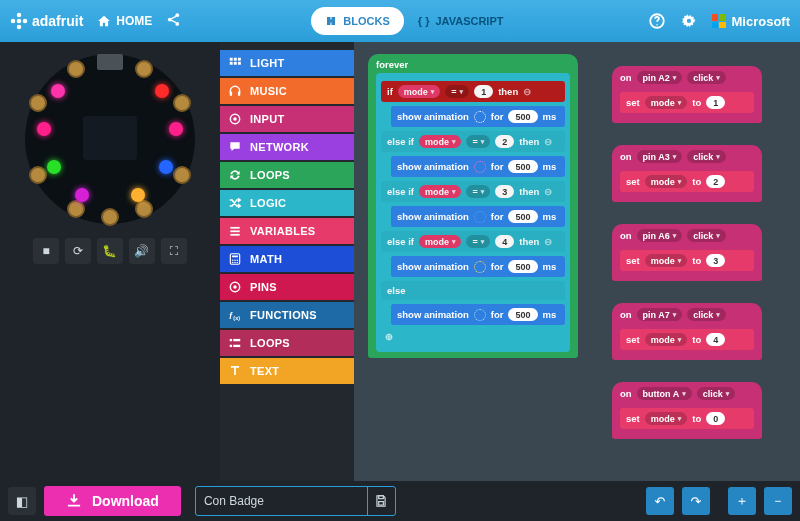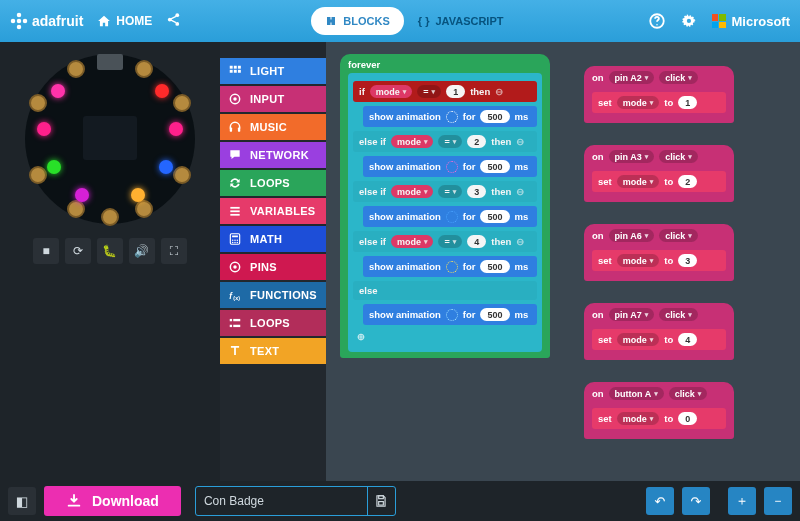--- a/index.html
+++ b/index.html
@@ -20,21 +20,21 @@
   .msgrid span:nth-child(3){background:#00a4ef;} .msgrid span:nth-child(4){background:#ffb900;}
 
   .main { display:flex; height: calc(521px - 42px - 40px); }
   .sim { width:220px; background:#1e2429; display:flex; flex-direction:column; align-items:center; padding-top:12px; }
   .board { width:170px; height:170px; border-radius:50%; background:#0a1014; position:relative; }
   .led { width:14px; height:14px; border-radius:50%; position:absolute; box-shadow:0 0 6px currentColor; }
   .pad { width:18px; height:18px; border-radius:50%; background:#b58a3e; position:absolute; border:2px solid #7a5b27;}
   .simctl { margin-top:14px; display:flex; gap:6px; }
   .simctl button { width:26px; height:26px; background:#2a3036; border:none; color:#cfd8de; border-radius:3px; font-size:12px; cursor:pointer; display:flex; align-items:center; justify-content:center;}
 
-  .toolbox { width:106px; display:flex; flex-direction:column; gap:2px; padding-top:16px; background:#22282e; }
+  .toolbox { width:134px; display:flex; flex-direction:column; gap:2px; padding-top:8px; background:#22282e; }
   .cat { height:26px; display:flex; align-items:center; gap:8px; padding:0 8px; color:#fff; font-size:11px; font-weight:700; letter-spacing:.3px; cursor:pointer; }
   .cat svg { width:14px; height:14px; flex-shrink:0; }
   .adv { background:#161b1f; color:#eceff1; }
 
   .canvas { flex:1; background:#3a4650; position:relative; overflow:hidden; }
   .blk { position:absolute; font-size:9.5px; color:#fff; font-weight:700; }
   .hat { border-radius:10px 10px 3px 3px; padding:5px 8px 6px 8px; }
   .row { display:flex; align-items:center; gap:5px; margin:4px 0; padding:4px 6px; border-radius:3px; }
   .pill { background:#fff; color:#333; border-radius:9px; padding:1.5px 7px; font-size:9px; min-width:14px; text-align:center; display:inline-block;}
   .drop { background:rgba(0,0,0,.18); border-radius:8px; padding:1.5px 6px; font-size:9px; display:inline-flex; align-items:center; gap:3px;}
@@ -149,46 +149,53 @@
         <svg viewBox="0 0 24 24" fill="#fff">
           <rect x="3" y="3" width="5" height="5"></rect>
           <rect x="10" y="3" width="5" height="5"></rect>
           <rect x="17" y="3" width="5" height="5"></rect>
           <rect x="3" y="10" width="5" height="5"></rect>
           <rect x="10" y="10" width="5" height="5"></rect>
           <rect x="17" y="10" width="5" height="5"></rect>
         </svg>
         <span>LIGHT</span>
       </div>
-      <div class="cat" style="background: rgb(199, 48, 117);">
-        <svg viewBox="0 0 24 24" fill="#fff">
-          <circle cx="12" cy="12" r="8" fill="none" stroke="#fff" stroke-width="2.5"></circle>
-          <circle cx="12" cy="12" r="3"></circle>
-        </svg>
-        <span>INPUT</span>
-      </div>
       <div class="cat" style="background: rgb(242, 107, 42);">
         <svg viewBox="0 0 24 24" fill="#fff">
           <path d="M4 14v-2a8 8 0 0116 0v2" fill="none" stroke="#fff" stroke-width="2.5"></path>
           <rect x="3" y="13" width="4" height="7" rx="1"></rect>
           <rect x="17" y="13" width="4" height="7" rx="1"></rect>
         </svg>
         <span>MUSIC</span>
       </div>
+      <div class="cat" style="background: rgb(199, 48, 117);">
+        <svg viewBox="0 0 24 24" fill="#fff">
+          <circle cx="12" cy="12" r="8" fill="none" stroke="#fff" stroke-width="2.5"></circle>
+          <circle cx="12" cy="12" r="3"></circle>
+        </svg>
+        <span>INPUT</span>
+      </div>
       <div class="cat" style="background: rgb(154, 63, 224);">
         <svg viewBox="0 0 24 24" fill="#fff">
           <path d="M4 4h16v11H11l-5 4v-4H4z"></path>
         </svg>
         <span>NETWORK</span>
       </div>
       <div class="cat" style="background: rgb(42, 165, 90);">
         <svg viewBox="0 0 24 24" fill="#fff">
           <path d="M4 10a8 8 0 0114-3l2-2v6h-6l2-2a5 5 0 00-9 2M20 14a8 8 0 01-14 3l-2 2v-6h6l-2 2a5 5 0 009-2"></path>
         </svg>
         <span>LOOPS</span>
+      </div>
+      <div class="cat" style="background: rgb(43, 182, 201);">
+        <svg viewBox="0 0 24 24" fill="#fff">
+          <path d="M3 7h4l8 10h4M3 17h4l8-10h4" fill="none" stroke="#fff" stroke-width="2.5"></path>
+          <path d="M17 4l4 3-4 3M17 14l4 3-4 3" fill="none" stroke="#fff" stroke-width="2.5"></path>
+        </svg>
+        <span>LOGIC</span>
       </div>
       <div class="cat" style="background: rgb(230, 58, 106);">
         <svg viewBox="0 0 24 24" fill="#fff">
           <rect x="4" y="5" width="16" height="3"></rect>
           <rect x="4" y="11" width="16" height="3"></rect>
           <rect x="4" y="17" width="16" height="3"></rect>
         </svg>
         <span>VARIABLES</span>
       </div>
       <div class="cat" style="background: #1d4ed8;">

